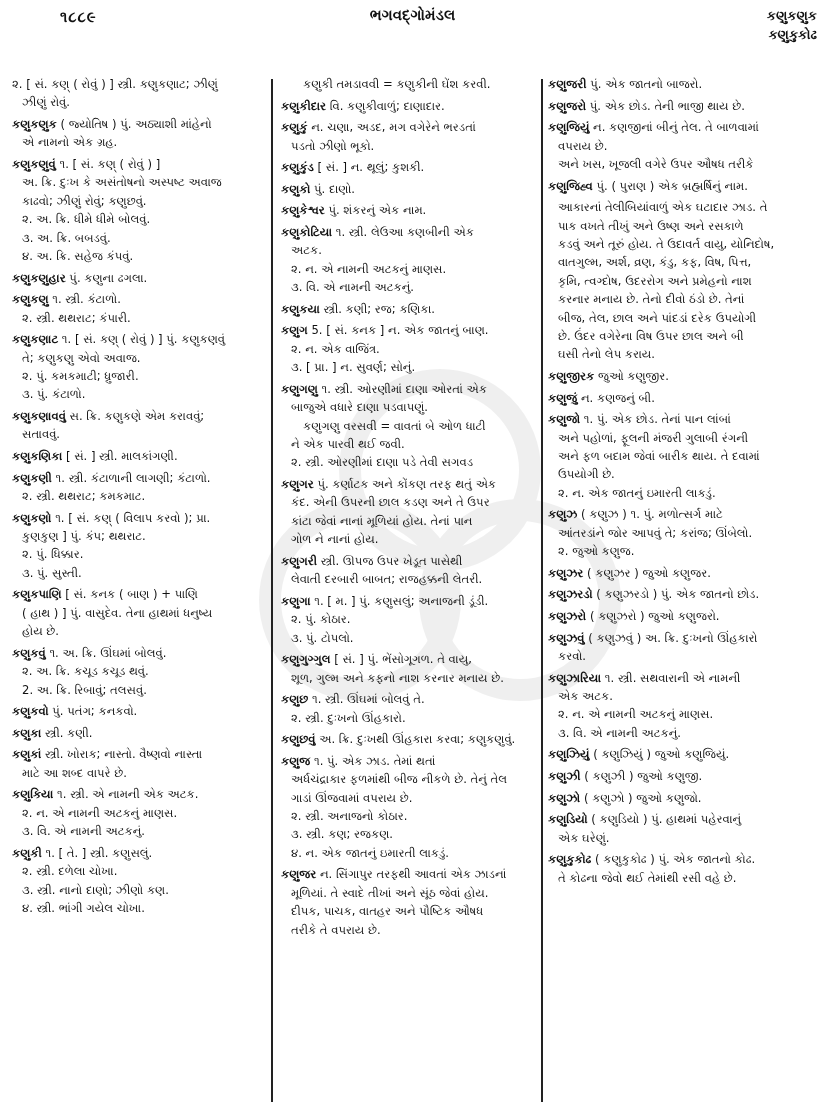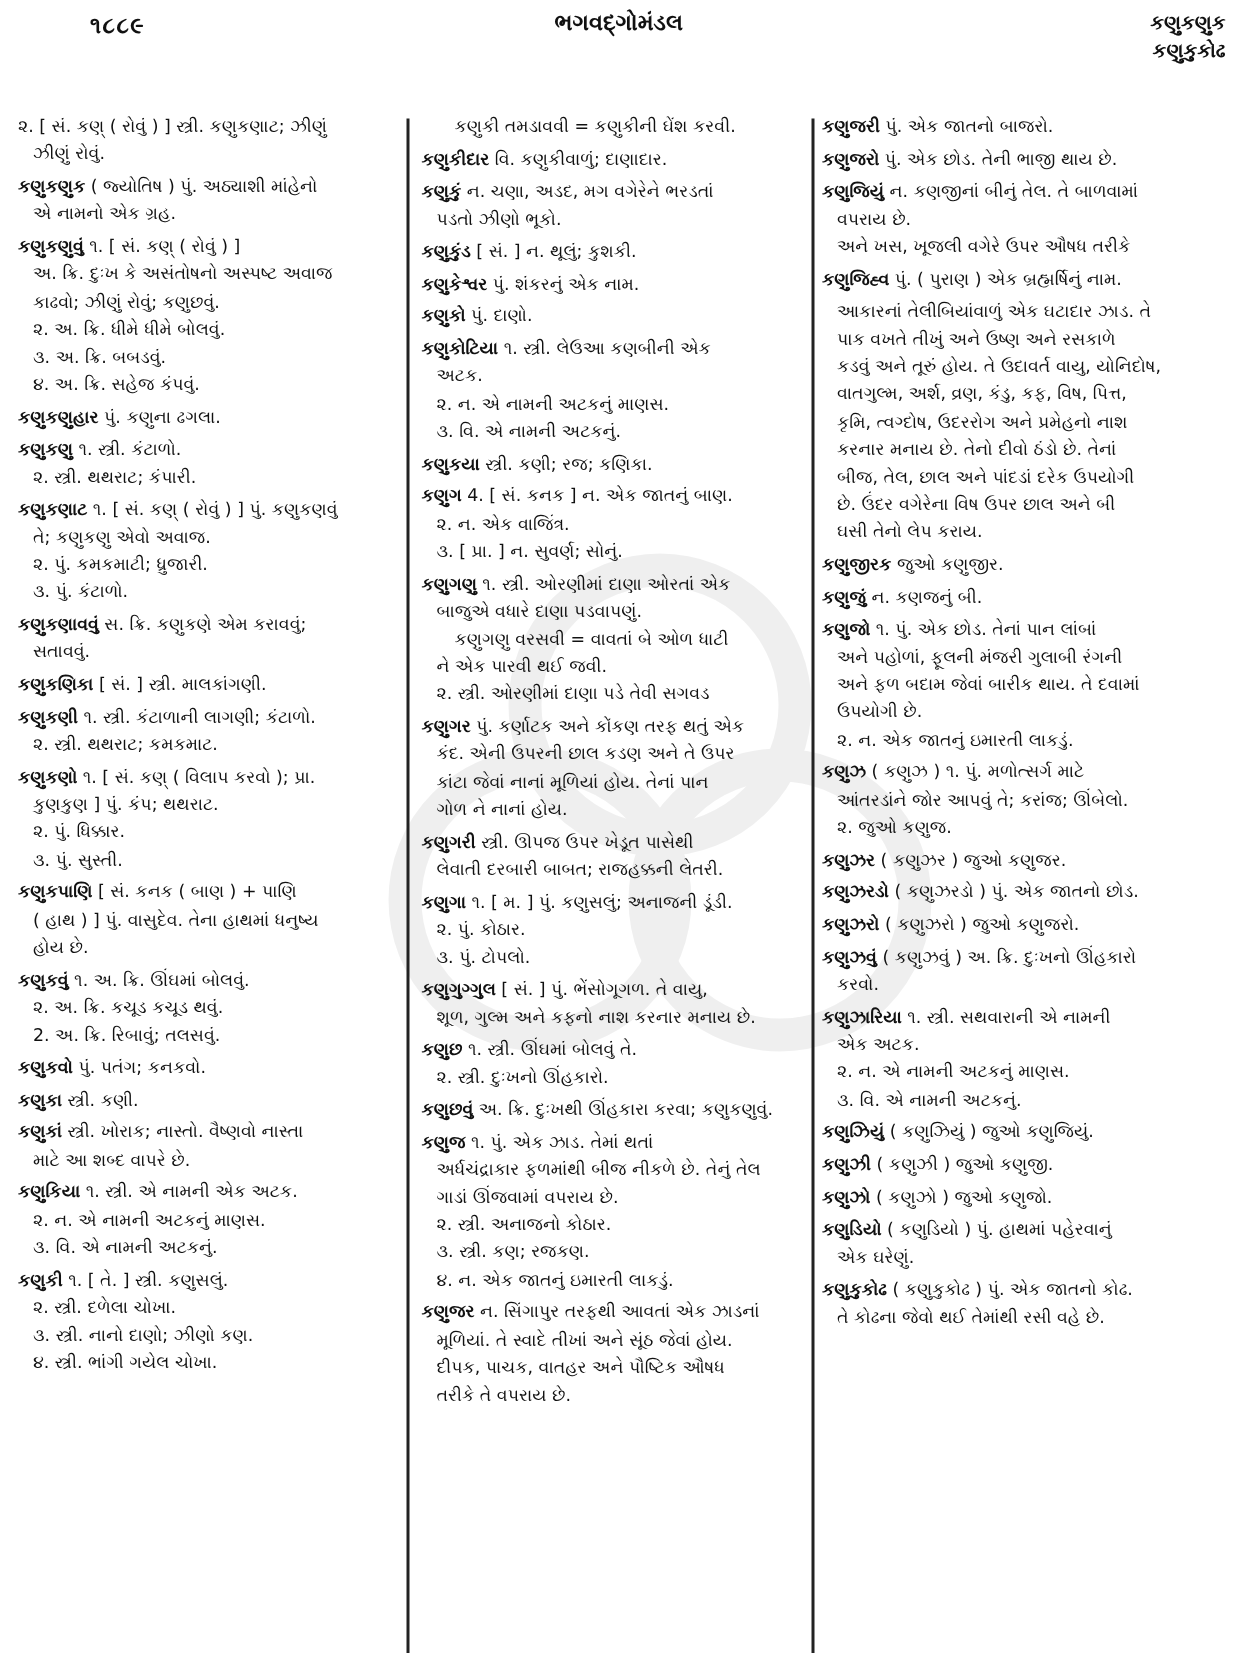--- a/index.html
+++ b/index.html
@@ -139,36 +139,36 @@
         <span class="line"><span class="hw">કણુકીદાર</span><span> વિ. કણુકીવાળું; દાણાદાર.</span></span>
       </div>
       <div class="entry">
         <span class="line"><span class="hw">કણુકું</span><span> ન. ચણા, અડદ, મગ વગેરેને ભરડતાં</span></span>
         <span class="cont">પડતો ઝીણો ભૂકો.</span>
       </div>
       <div class="entry">
         <span class="line"><span class="hw">કણુકુંડ</span><span> [ સં. ] ન. થૂલું; કુશકી.</span></span>
       </div>
       <div class="entry">
+        <span class="line"><span class="hw">કણુકો</span><span> પું. દાણો.</span></span>
+      </div>
+      <div class="entry">
         <span class="line"><span class="hw">કણુકેશ્વર</span><span> પું. શંકરનું એક નામ.</span></span>
-      </div>
-      <div class="entry">
-        <span class="line"><span class="hw">કણુકો</span><span> પું. દાણો.</span></span>
       </div>
       <div class="entry">
         <span class="line"><span class="hw">કણુકોટિયા</span><span> ૧. સ્ત્રી. લેઉઆ કણબીની એક</span></span>
         <span class="cont">અટક.</span>
         <span class="cont">૨. ન. એ નામની અટકનું માણસ.</span>
         <span class="cont">૩. વિ. એ નામની અટકનું.</span>
       </div>
       <div class="entry">
         <span class="line"><span class="hw">કણુકયા</span><span> સ્ત્રી. કણી; રજ; કણિકા.</span></span>
       </div>
       <div class="entry">
-        <span class="line"><span class="hw">કણુગ</span><span> 4. [ સં. કનક ] ન. એક જાતનું બાણ.</span></span>
+        <span class="line"><span class="hw">કણુગ</span><span> 5. [ સં. કનક ] ન. એક જાતનું બાણ.</span></span>
         <span class="cont">૨. ન. એક વાજિંત્ર.</span>
         <span class="cont">૩. [ પ્રા. ] ન. સુવર્ણ; સોનું.</span>
       </div>
       <div class="entry">
         <span class="line"><span class="hw">કણુગણુ</span><span> ૧. સ્ત્રી. ઓરણીમાં દાણા ઓરતાં એક</span></span>
         <span class="cont">બાજુએ વધારે દાણા પડવાપણું.</span>
         <span class="idiom">કણુગણુ વરસવી = વાવતાં બે ઓળ ધાટી</span>
         <span class="idiom-cont">ને એક પારવી થઈ જવી.</span>
         <span class="cont">૨. સ્ત્રી. ઓરણીમાં દાણા પડે તેવી સગવડ</span>
       </div>

